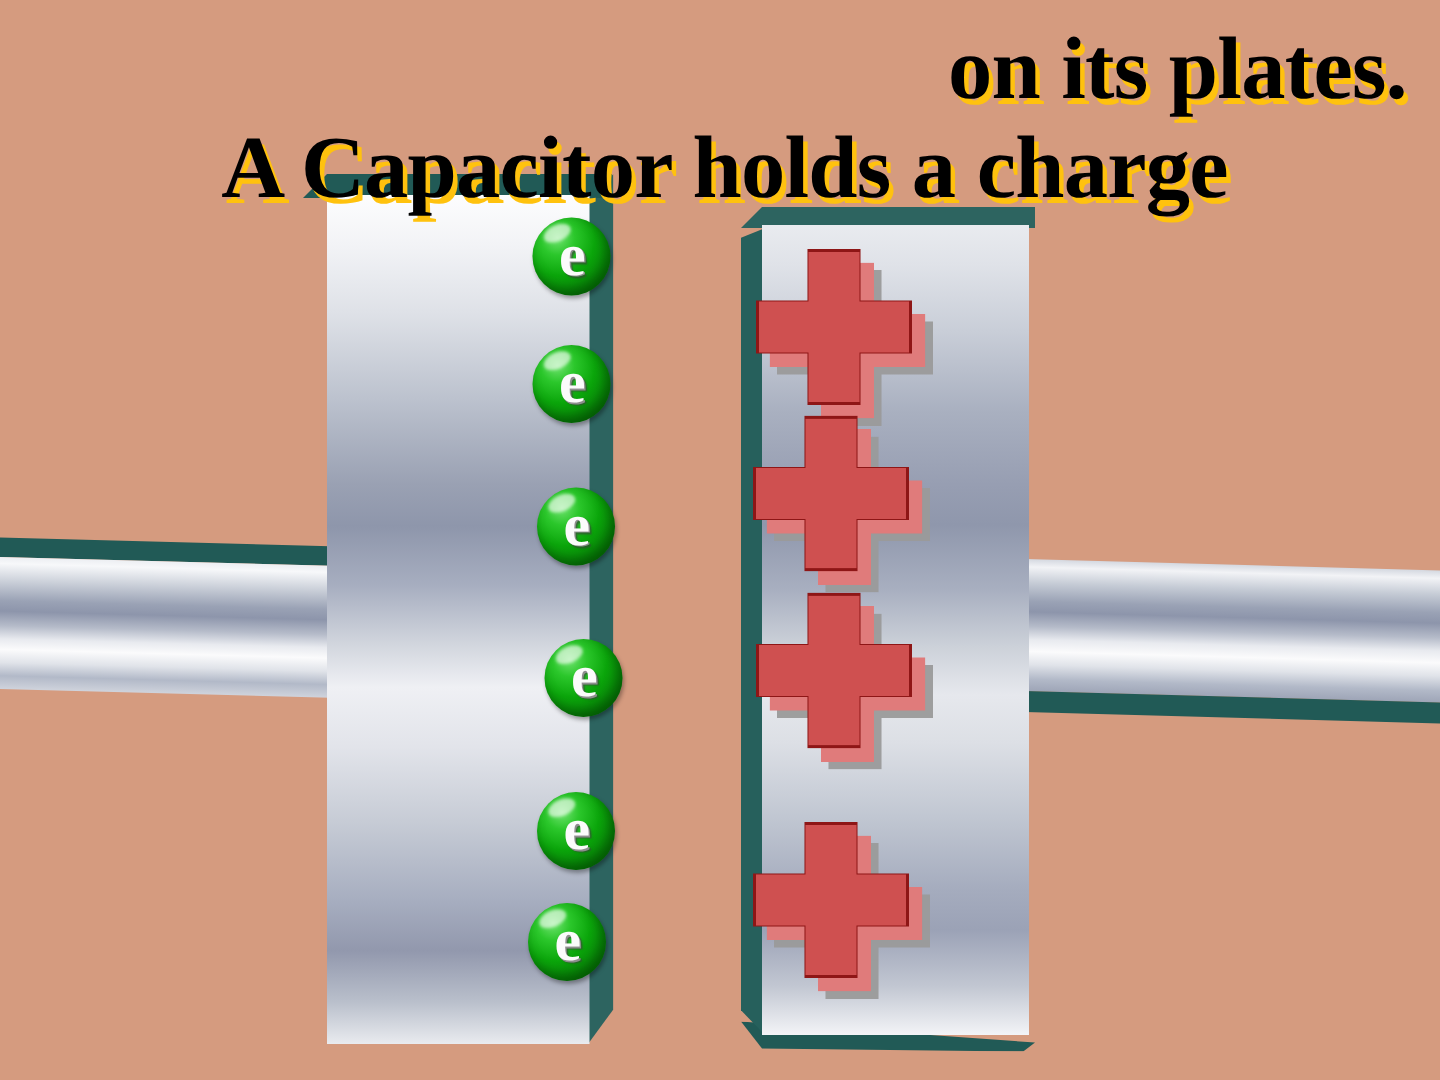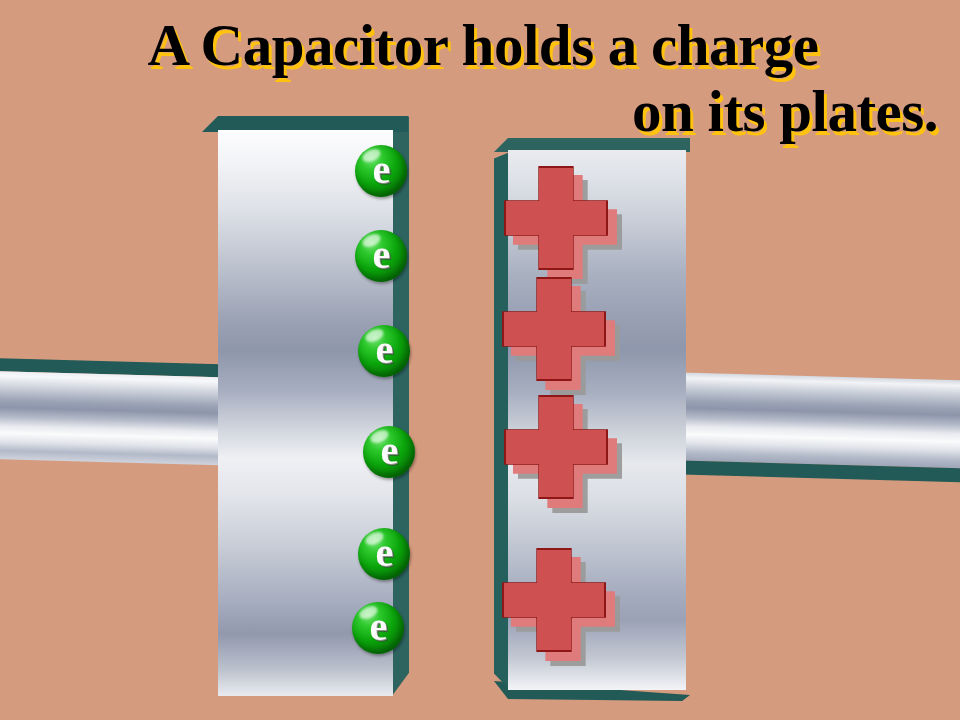--- a/index.html
+++ b/index.html
@@ -371,17 +371,17 @@
         <div class="hl"></div>
         <span class="glyph">e</span>
       </div>
       <div class="electron" style="left: 352px; top: 602px;">
         <div class="hl"></div>
         <span class="glyph">e</span>
       </div>
     </div>
 
   <div class="title-block">
+    <div class="title-line line2">on its plates.</div>
     <div class="title-line line1">A Capacitor holds a charge</div>
-    <div class="title-line line2">on its plates.</div>
   </div>
 
 </div>
 
 </body></html>

